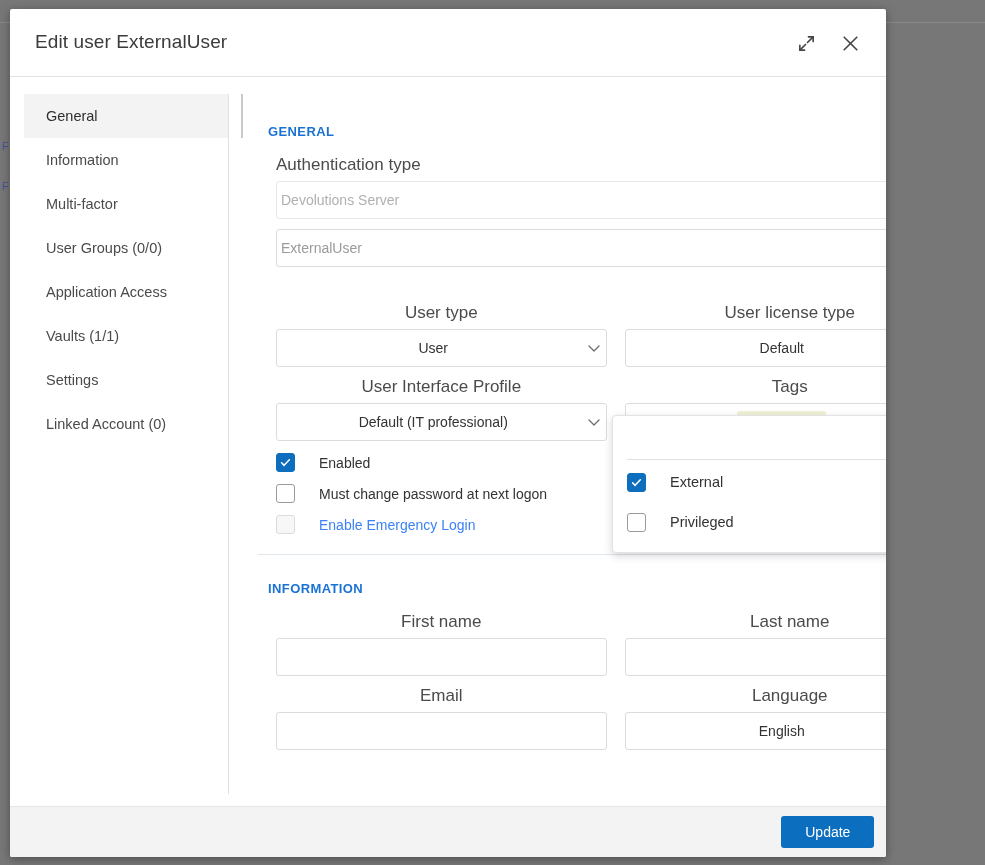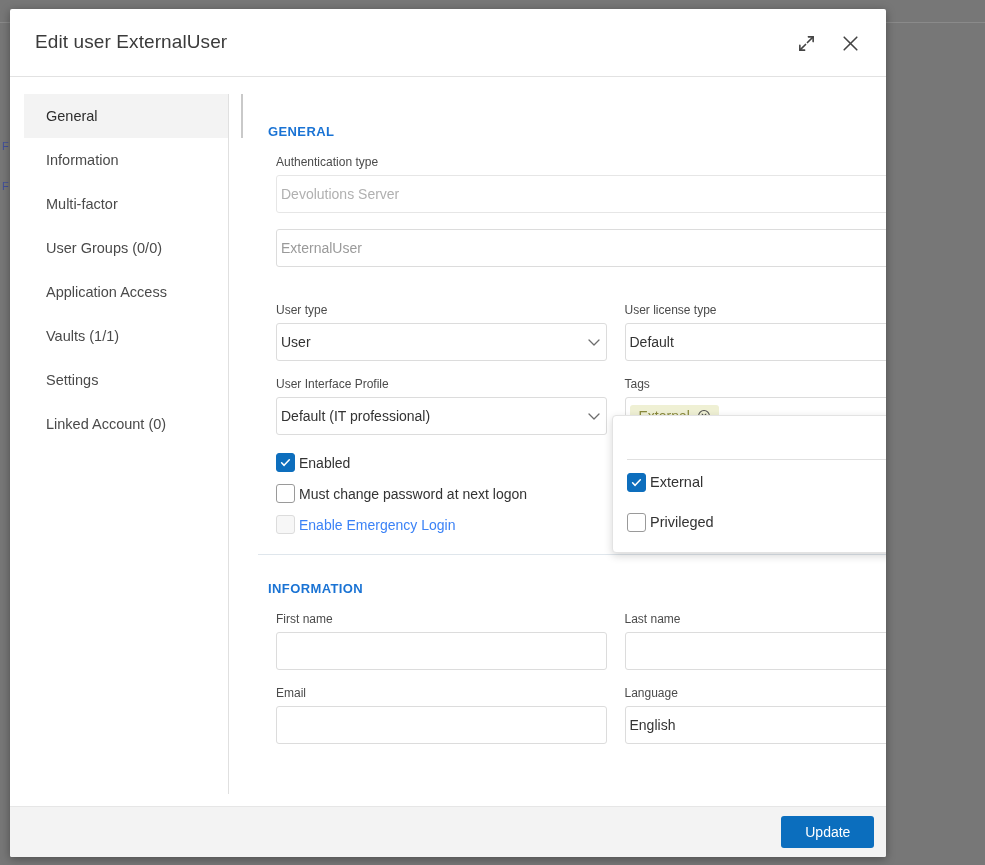--- a/index.html
+++ b/index.html
@@ -109,21 +109,21 @@
     right: 18px; bottom: 0;
   }
   .section-title {
     font-size: 13px;
     font-weight: bold;
     color: #1a73d4;
     letter-spacing: .4px;
     margin: 0;
   }
   .field-label {
-    font-size: 12px;
+    font-size: 17px;
     color: #4b4b4b;
     margin-bottom: 6px;
     display: block;
   }
   .req-dot {
     display: inline-block;
     width: 5px; height: 5px;
     border-radius: 50%;
     background: #f0a030;
     margin-left: 5px;
@@ -149,21 +149,21 @@
   .input .value { flex: 1; }
   .input .placeholderish { color: #9a9a9a; }
   .chev {
     width: 16px; height: 16px;
     flex: 0 0 16px;
     color: #6d6d6d;
   }
   .chev.dim { color: #c3c3c3; }
 
   .row2 { display: flex; gap: 18px; }
-  .col { flex: 1 1 0; min-width: 0; }
+  .col { flex: 1 1 0; min-width: 0; text-align: center; }
 
   
   .cbx-row {
     display: flex; align-items: center;
     height: 31px;
     cursor: pointer;
   }
   .cbx {
     width: 19px; height: 19px;
     border-radius: 3px;
@@ -175,21 +175,21 @@
   .cbx.checked {
     background: #0d6ebd;
     border-color: #0d6ebd;
   }
   .cbx.disabled {
     border-color: #dcdcdc;
     background: #f7f7f7;
   }
   .cbx svg { display: block; }
   .cbx-label {
-    margin-left: 4px;
+    margin-left: 24px;
     font-size: 14px;
     color: #333;
   }
   .cbx-label.disabled { color: #3b82f6; }
 
   
   .tagchip {
     display: inline-flex;
     align-items: center;
     gap: 7px;

